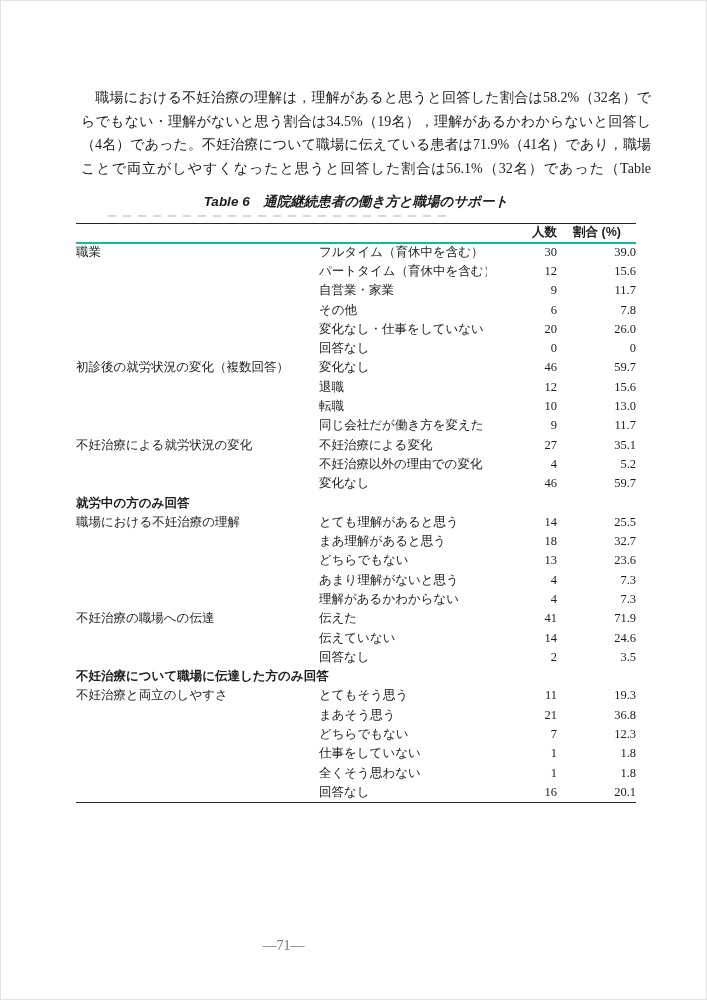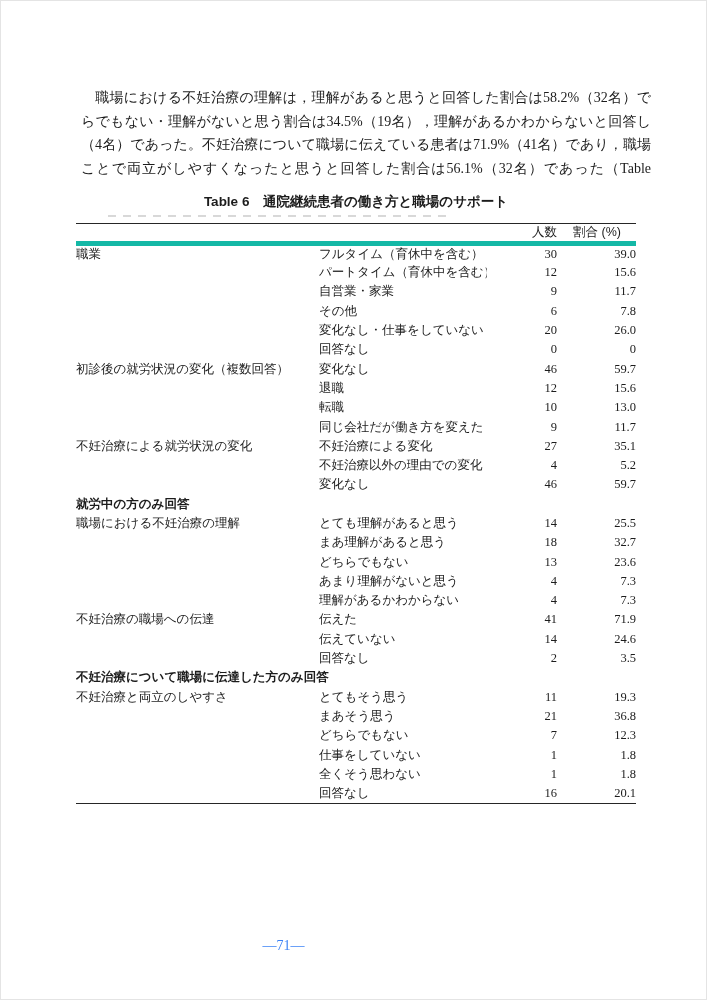--- a/index.html
+++ b/index.html
@@ -21,57 +21,57 @@
   .paragraph .line{
     text-align:justify;text-align-last:justify;
     white-space:pre-wrap;overflow:hidden;height:23.7px;
   }
   .paragraph .line.last{text-align-last:left;}
 
   
   .table-wrap{position:absolute;left:75px;top:193px;width:560px;}
   .table-title{
     text-align:center;font-family:"Liberation Sans", sans-serif;
-    font-weight:bold;font-size:13.5px;line-height:15px;margin:0;
+    font-weight:bold;font-size:13.5px;line-height:15px;margin:0;font-style:italic;
   }
   .artifact{
     position:absolute;top:21px;left:32px;width:338px;height:2px;
     background:repeating-linear-gradient(90deg, rgba(70,70,70,.38) 0 8px, transparent 8px 15px);
     opacity:.55;
   }
   table.results{
     border-collapse:collapse;table-layout:fixed;width:560px;
     margin-top:14px;
     border-top:1.8px solid #262626;
     border-bottom:1.8px solid #262626;
   }
   table.results thead tr{height:19px;}
   table.results thead th{
-    font-family:"Liberation Sans", sans-serif;font-weight:normal;
-    font-size:12.5px;padding:0;border-bottom:5px solid #14b8a6;
+    font-family:"Liberation Sans", sans-serif;font-weight:bold;
+    font-size:12.5px;padding:0;border-bottom:2px solid #14b8a6;
     vertical-align:middle;
   }
   th.h-count{text-align:right;}
   th.h-percent{text-align:right;padding-right:15px !important;}
   table.results tbody tr{height:19.3px;}
   table.results td{
     padding:0;font-size:12.5px;vertical-align:middle;
     white-space:nowrap;overflow:hidden;
   }
   td.cat,td.item{font-family:"Liberation Sans", sans-serif;text-align:left;}
   td.num,td.pct{font-family:"Liberation Serif", serif;font-size:13px;text-align:right;margin-top:16px;}
   td.pct{padding-right:5px;}
   td.section{
     font-family:"Liberation Sans", sans-serif;font-weight:bold;text-align:left;
   }
 
   
   .footer{
     position:absolute;top:937px;left:0;width:565px;text-align:center;
-    font-size:14px;font-family:"Liberation Serif", serif;color:#3b82f6;
+    font-size:14px;font-family:"Liberation Serif", serif;color:#737373;
   }
 </style>
 </head>
 <body>
 
 <div class="page">
 
   <div class="paragraph">
       <div class="line">　職場における不妊治療の理解は，理解があると思うと回答した割合は58.2%（32名）であり，どち</div>
       <div class="line">らでもない・理解がないと思う割合は34.5%（19名），理解があるかわからないと回答した割合は7.3%</div>

